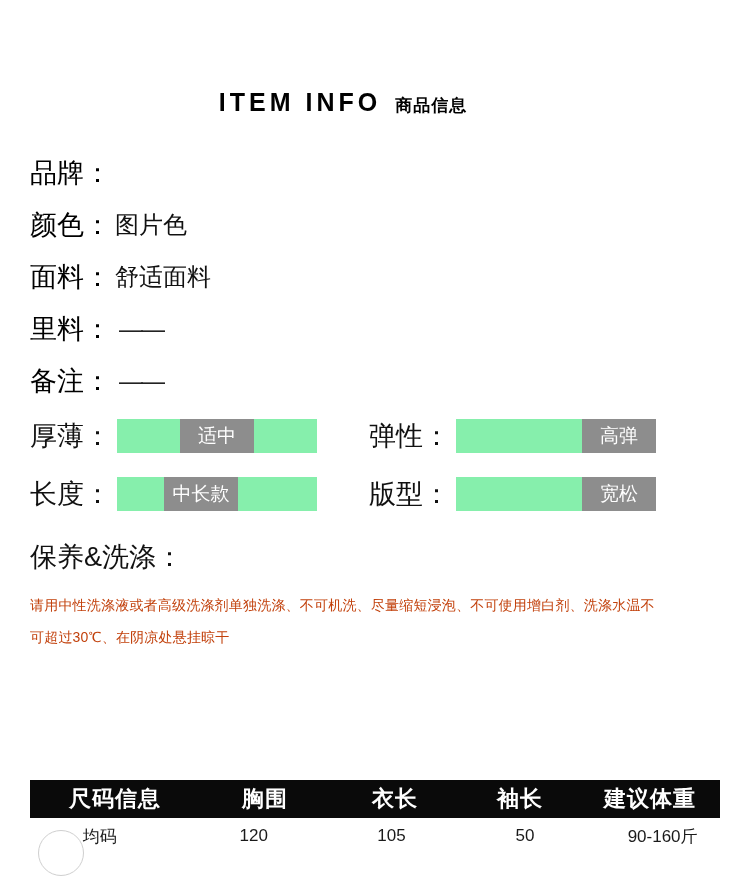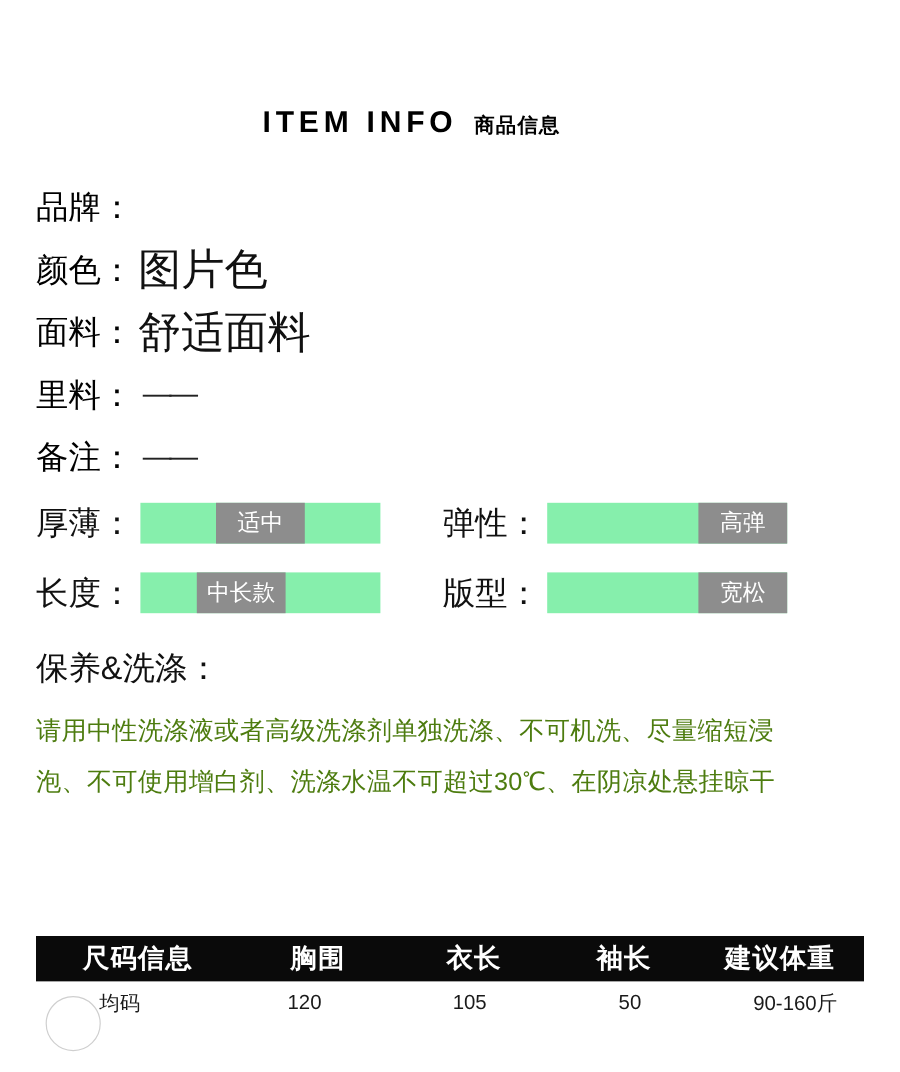--- a/index.html
+++ b/index.html
@@ -55,21 +55,21 @@
     align-items: center;
     height: 52px;
   }
   .label {
     font-size: 27px;
     color: #000000;
     letter-spacing: 0px;
     white-space: nowrap;
   }
   .value {
-    font-size: 36px;
+    font-size: 24px;
     color: #111;
     margin-left: 4px;
     white-space: nowrap;
   }
   .dash {
     font-size: 24px;
     color: #222;
     margin-left: 8px;
     letter-spacing: -2px;
   }
@@ -122,23 +122,23 @@
   .care-title {
     margin-top: 16px;
     padding-left: 30px;
     font-size: 27px;
     color: #111;
   }
   .care-text {
     margin-top: 14px;
     padding-left: 30px;
     padding-right: 26px;
-    font-size: 21px;
-    line-height: 42px;
-    color: #4d7c0f;
+    font-size: 14px;
+    line-height: 32px;
+    color: #c2410c;
     letter-spacing: 0.2px;
   }
 
   
   .size-table {
     position: absolute;
     left: 30px;
     top: 780px;
     width: 690px;
   }

